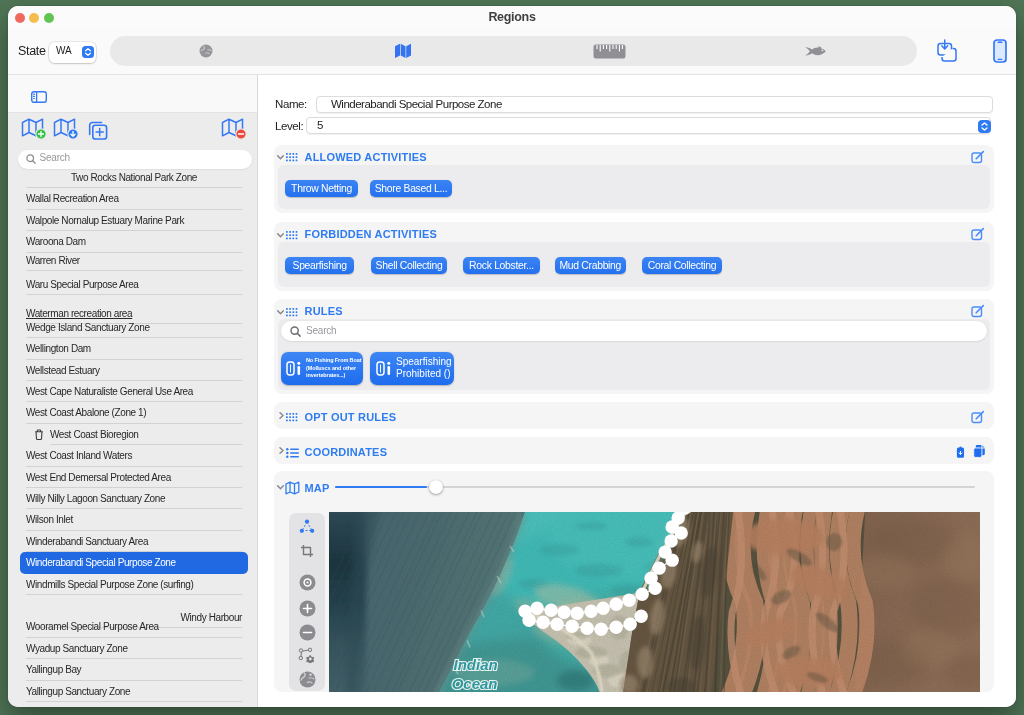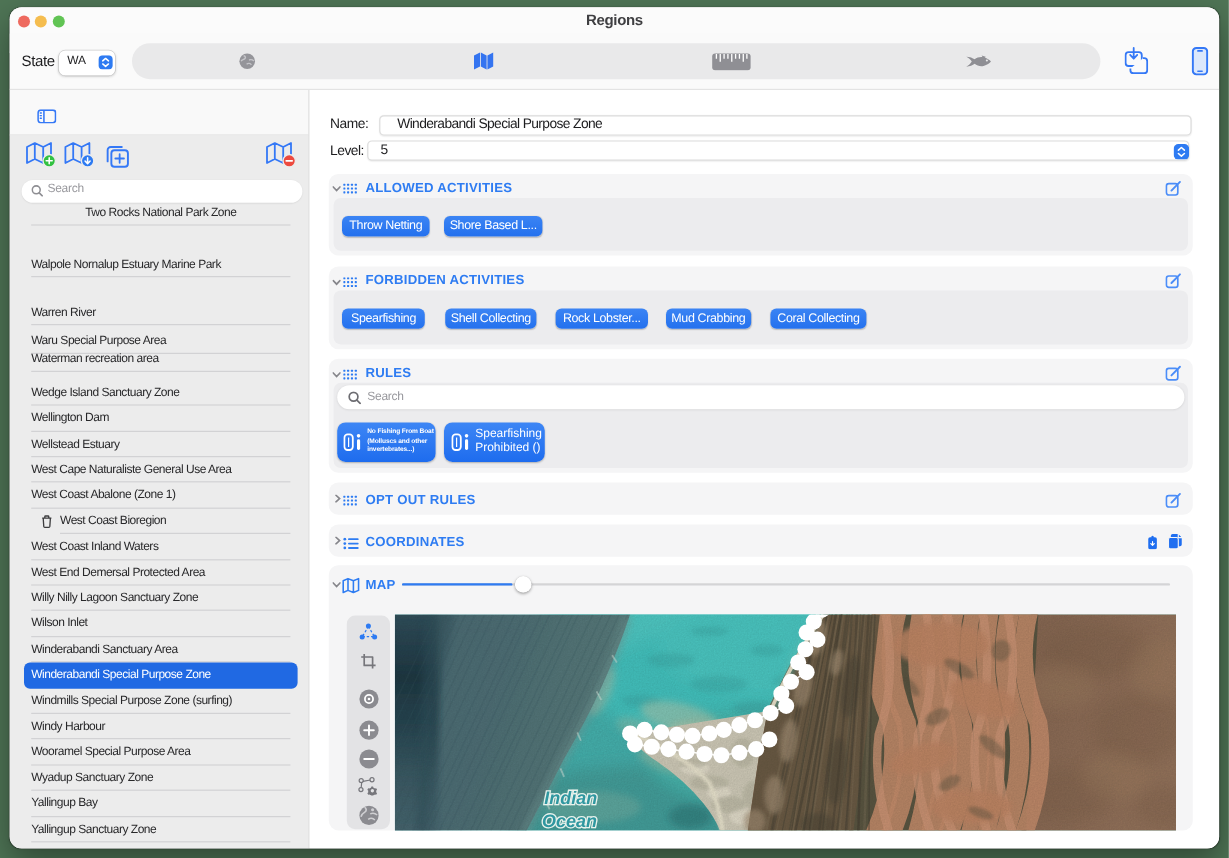--- a/index.html
+++ b/index.html
@@ -143,40 +143,42 @@
       </svg>
     <div class="srch" style="left:9.5px; top:36.5px; width:234.5px; height:19px;">
       <svg class="abs" style="left:8px; top:4.5px;" width="10" height="10" viewBox="0 0 10 10">
           <circle cx="4.2" cy="4.2" r="3.3" fill="none" stroke="#8e8e93" stroke-width="1.3"></circle>
           <line x1="6.7" y1="6.7" x2="9.2" y2="9.2" stroke="#8e8e93" stroke-width="1.3" stroke-linecap="round"></line>
         </svg>
       <span class="abs" style="left:22px; top:2.5px;">Search</span>
     </div>
     <div class="rows" id="rows" style="top:54px;">
     <div class="row" style="top:0.0px;text-align:center;">Two Rocks National Park Zone</div>
+    <div class="row" style="top:21.4px;">Wallal Recreation Area</div>
     <div class="row" style="top:42.8px;">Walpole Nornalup Estuary Marine Park</div>
+    <div class="row" style="top:64.2px;">Waroona Dam</div>
     <div class="row" style="top:83px;">Warren River</div>
     <div class="row" style="top:107.0px;">Waru Special Purpose Area</div>
-    <div class="row" style="top:122px;">Waterman recreation area</div>
+    <div class="row" style="top:136px;text-decoration:underline;">Waterman recreation area</div>
     <div class="row" style="top:149.8px;">Wedge Island Sanctuary Zone</div>
     <div class="row" style="top:171.2px;">Wellington Dam</div>
     <div class="row" style="top:192.6px;">Wellstead Estuary</div>
     <div class="row" style="top:214.0px;">West Cape Naturaliste General Use Area</div>
     <div class="row" style="top:235.4px;">West Coast Abalone (Zone 1)</div>
     <div class="row" style="top:256.8px; left:42px; width:192px;"><svg style="position:absolute;left:-16px;top:5.5px;" width="10" height="11" viewBox="0 0 9 10">
             <path d="M1 2.5 h7 M3 2.5 V1.4 a0.5 0.5 0 0 1 .5 -.5 h2 a0.5 0.5 0 0 1 .5 .5 V2.5 M1.8 2.8 l.4 6 a0.8 0.8 0 0 0 .8 .7 h3 a0.8 0.8 0 0 0 .8 -.7 l.4 -6" fill="none" stroke="#3c3c3e" stroke-width="1"></path>
           </svg>West Coast Bioregion</div>
     <div class="row" style="top:278.2px;">West Coast Inland Waters</div>
     <div class="row" style="top:299.6px;">West End Demersal Protected Area</div>
     <div class="row" style="top:321.0px;">Willy Nilly Lagoon Sanctuary Zone</div>
     <div class="row" style="top:342.4px;">Wilson Inlet</div>
     <div class="row" style="top:363.8px;">Winderabandi Sanctuary Area</div>
     <div class="rowsel" style="top:385.2px;">Winderabandi Special Purpose Zone</div>
     <div class="row" style="top:406.6px;">Windmills Special Purpose Zone (surfing)</div>
-    <div class="row" style="top:428.0px;">Windy Harbour</div>
+    <div class="row" style="top:440px;text-align:right;">Windy Harbour</div>
     <div class="row" style="top:449.4px;">Wooramel Special Purpose Area</div>
     <div class="row" style="top:470.8px;">Wyadup Sanctuary Zone</div>
     <div class="row" style="top:492.2px;">Yallingup Bay</div>
     <div class="row" style="top:513.6px;">Yallingup Sanctuary Zone</div>
     <div class="row" style="top:535.0px;">Yallingup Special Purpose Zone</div>
     </div>
   </div>
   <div class="vdiv"></div>
   <div class="pane" id="pane">
     <div class="flbl" style="left:17px; top:23px;">Name:</div>

